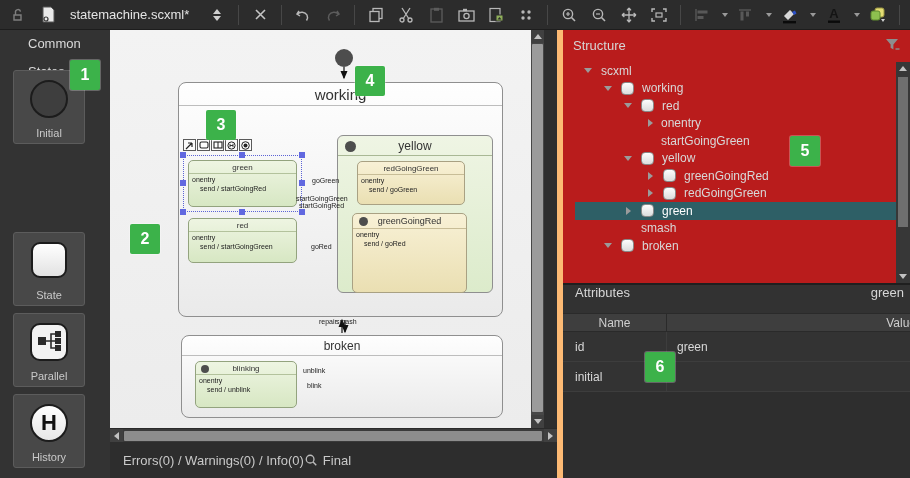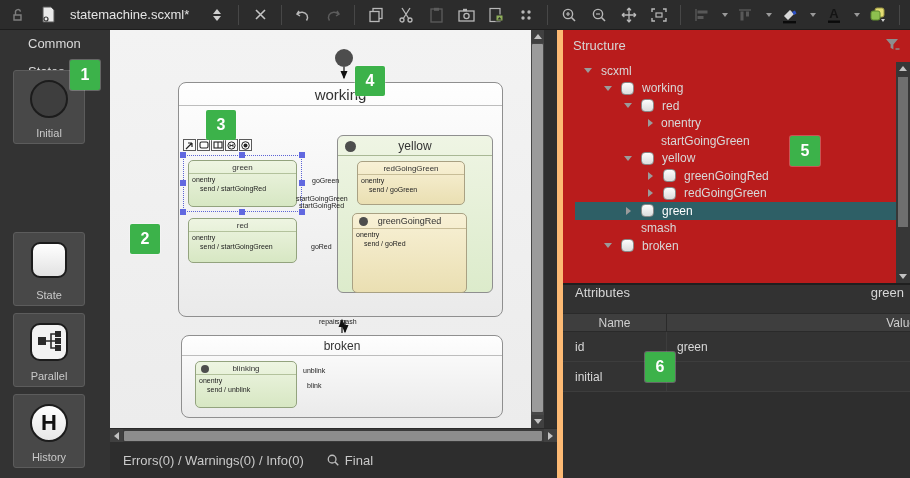--- a/index.html
+++ b/index.html
@@ -64,21 +64,21 @@
   .hscroll .thumb { position:absolute; top:2px; height:10px; background:#8d8d8d; border-radius:1px; }
   .sarrow { position:absolute; width:13px; height:13px; display:flex; align-items:center; justify-content:center; background:#404040; }
   .sarrow i { width:0; height:0; }
   .ar-up i { border-left:4px solid transparent; border-right:4px solid transparent; border-bottom:5px solid #c2c2c2; }
   .ar-dn i { border-left:4px solid transparent; border-right:4px solid transparent; border-top:5px solid #c2c2c2; }
   .ar-lf i { border-top:4px solid transparent; border-bottom:4px solid transparent; border-right:5px solid #c2c2c2; }
   .ar-rt i { border-top:4px solid transparent; border-bottom:4px solid transparent; border-left:5px solid #c2c2c2; }
 
   
   .statusbar { position:absolute; left:110px; top:442px; width:447px; height:36px; background:#2d2d2d;
-               display:flex; align-items:center; color:#c9c9c9; font-size:13px; padding-left:13px; gap:22px; }
+               display:flex; align-items:center; color:#c9c9c9; font-size:13px; padding-left:13px; }
   .search-wrap { display:flex; align-items:center; gap:5px; }
 
   
   .rightpane { position:absolute; left:557px; top:30px; width:353px; height:448px; background:#b91c1c; border-left:6px solid #fdba74; }
   .panel-header { height:30px; display:flex; align-items:center; color:#d6d6d6; font-size:13px; padding:0 10px; }
   .panel-header .ph-spacer { flex:1; }
   .tree { position:absolute; left:12px; top:32px; width:353px; height:221px; overflow:hidden; }
   .trow { height:17.5px; display:flex; align-items:center; color:#d8d8d8; font-size:12px; position:relative; }
   .trow.sel { background:#2e5f66; color:#fff; }
   .twisty { width:10px; height:10px; flex:0 0 auto; display:flex; align-items:center; justify-content:center; }

